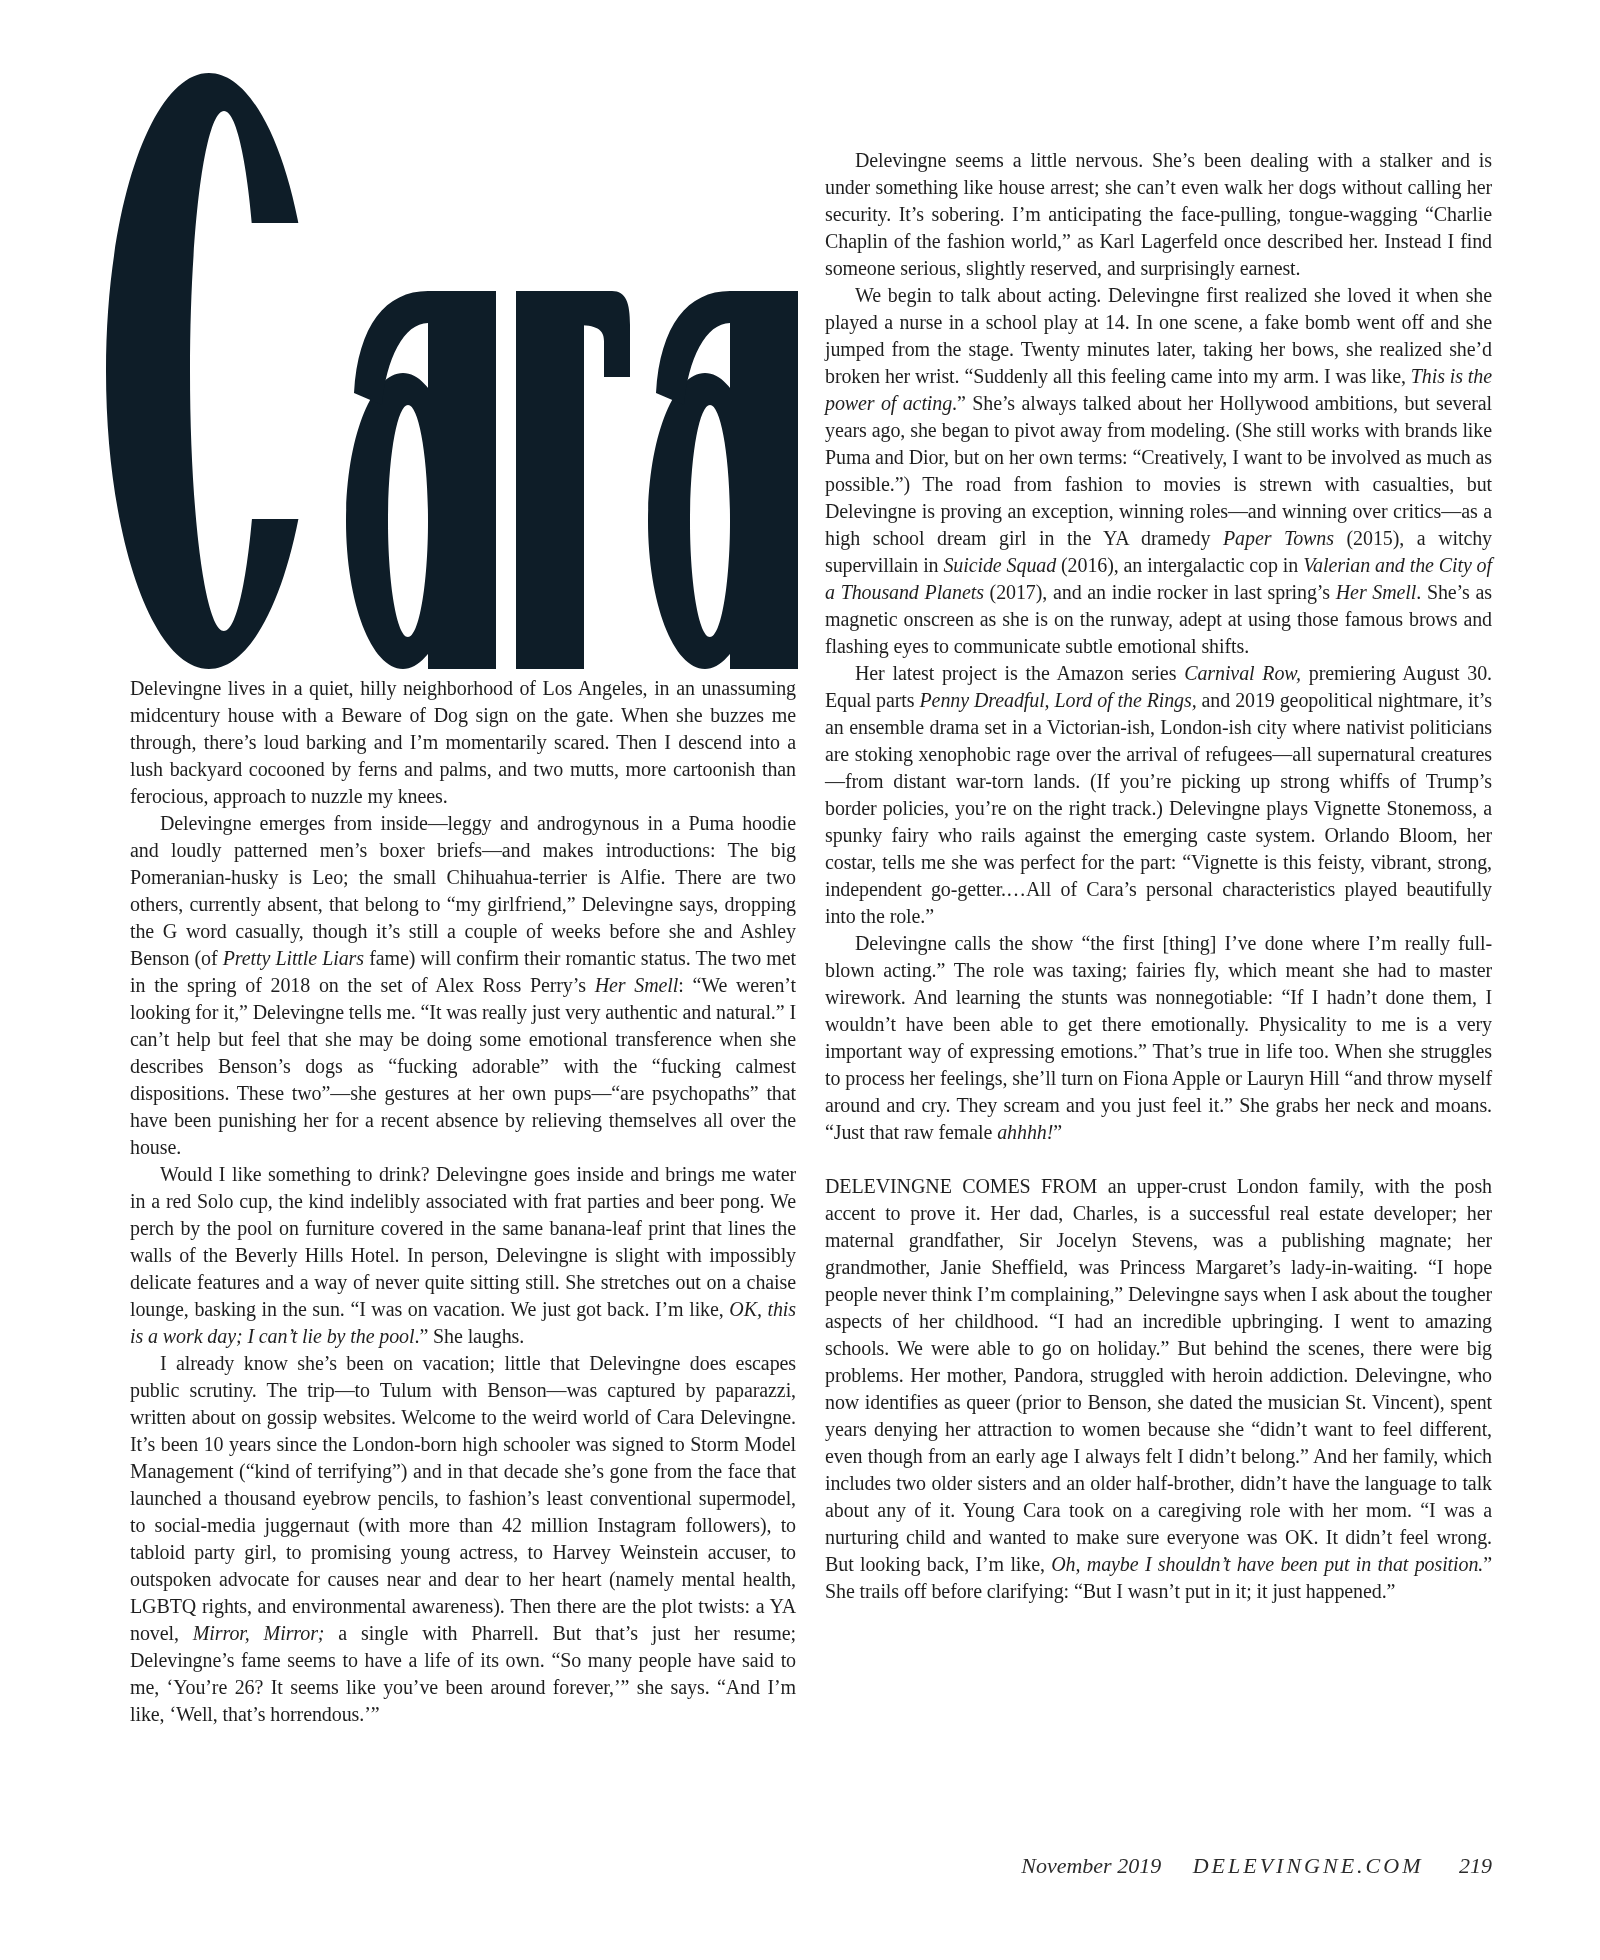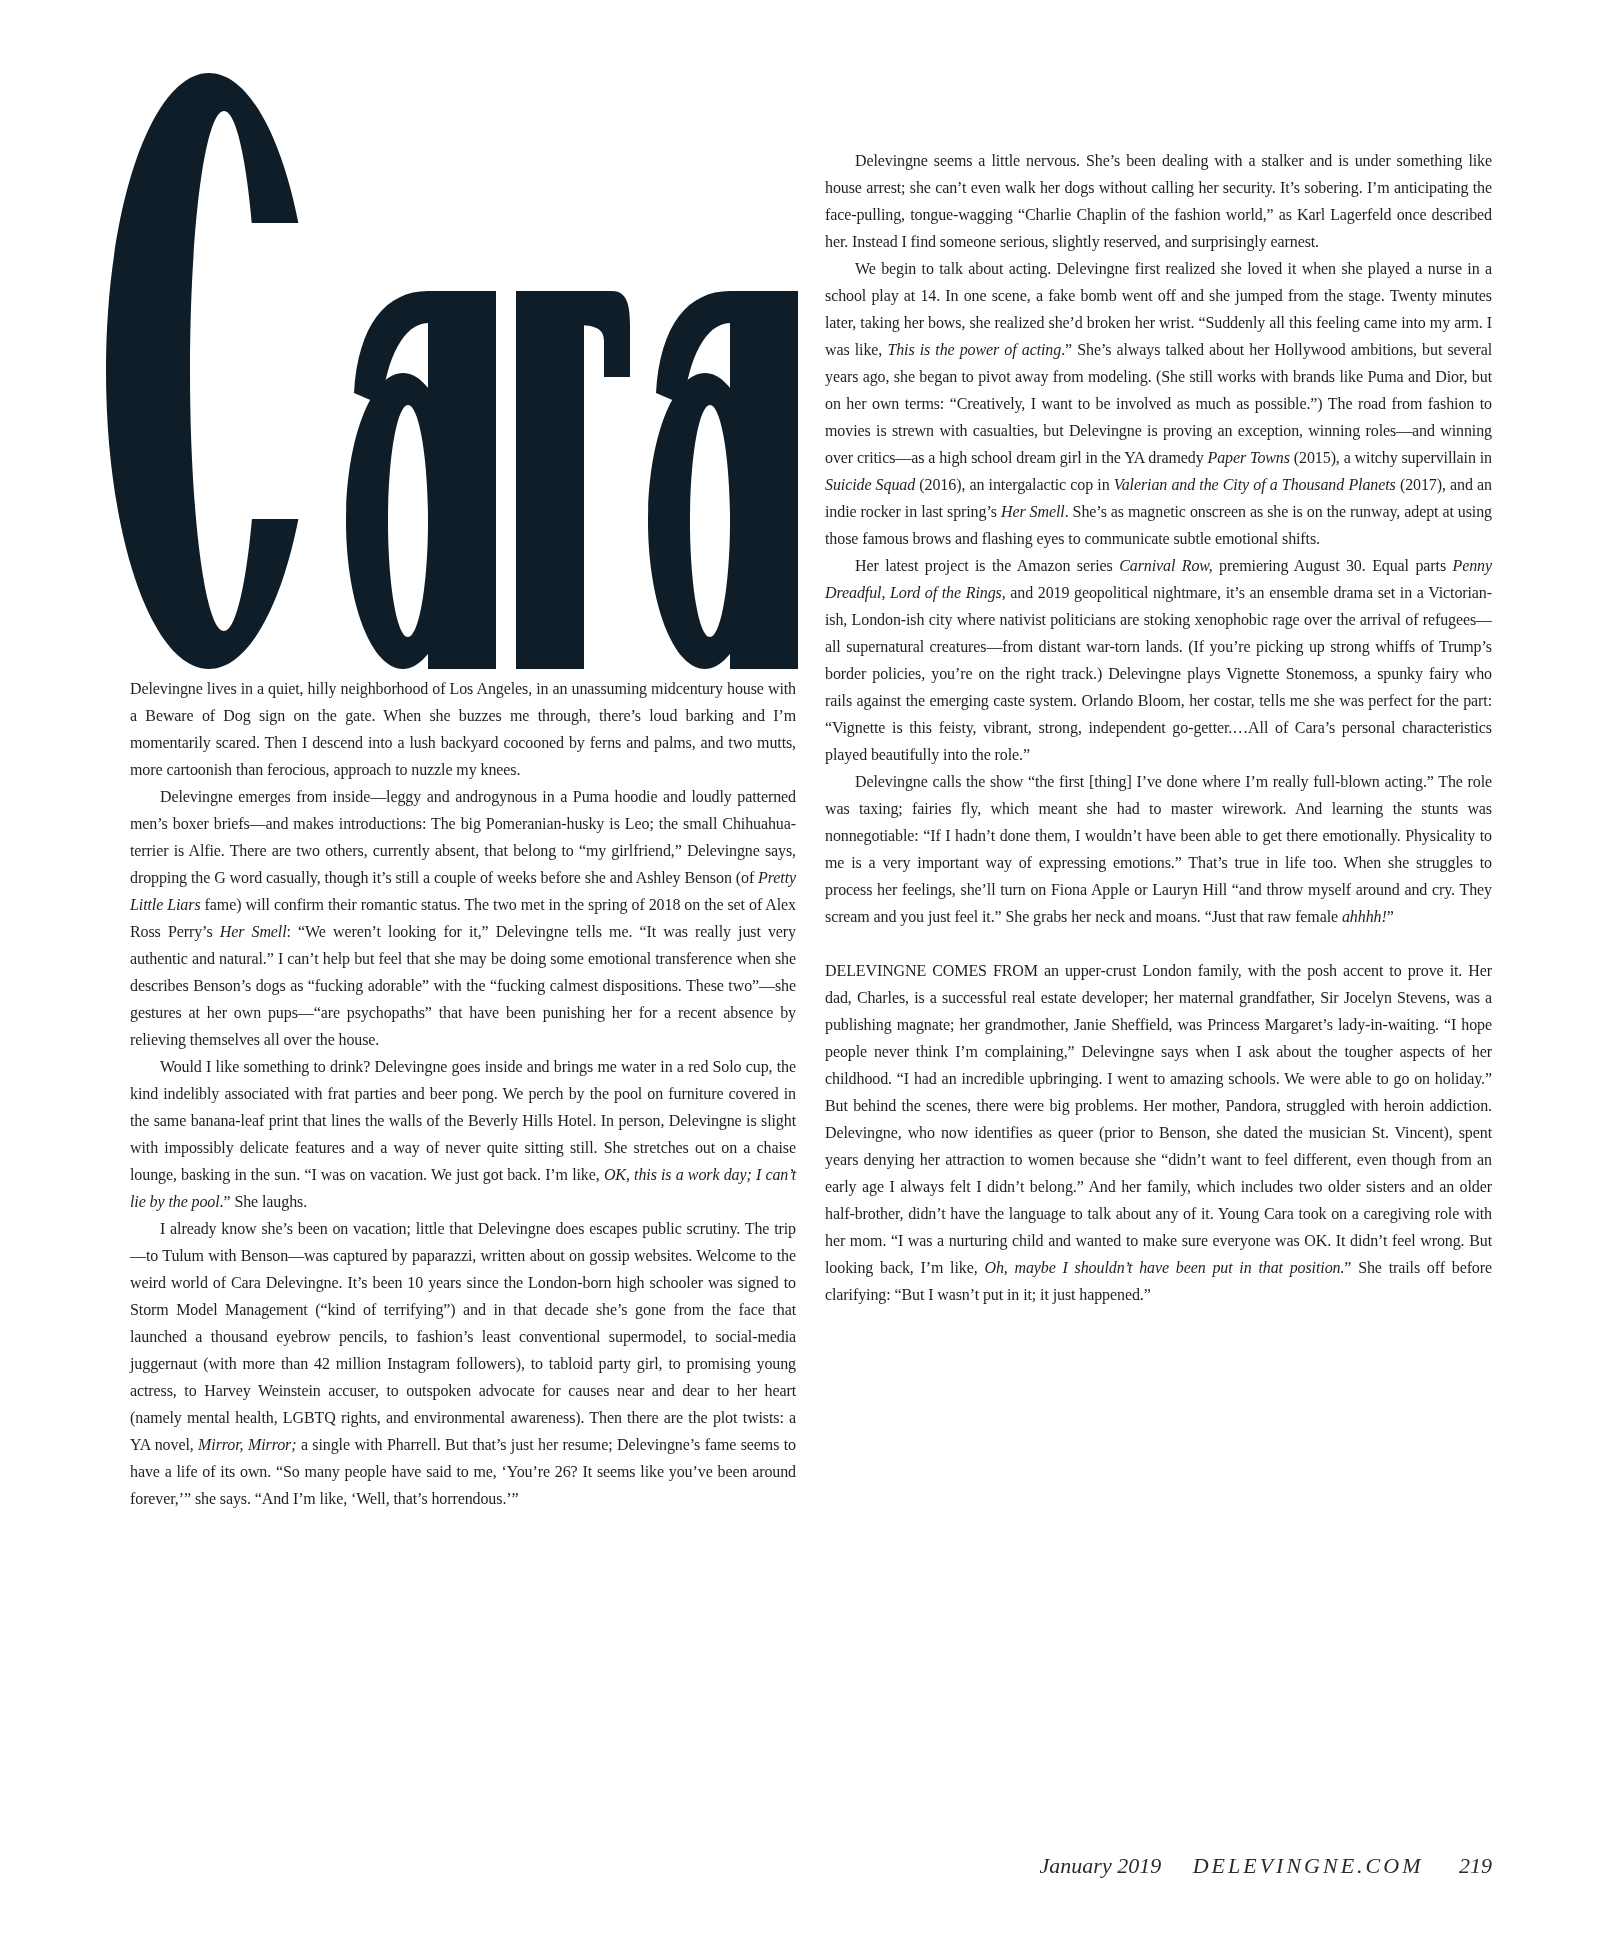--- a/index.html
+++ b/index.html
@@ -20,21 +20,21 @@
     position: absolute;
     left: 106px;
     top: 73px;
     width: 692px;
     height: 596px;
   }
   .headline svg { display: block; }
   .column {
     position: absolute;
     text-align: justify;
-    font-size: 16px;
+    font-size: 20px;
     line-height: 27px;
     letter-spacing: -0.1px;
     color: #1f1f1f;
     hyphens: auto;
     -webkit-hyphens: auto;
   }
   .column-left {
     left: 130px;
     top: 675px;
     width: 666px;
@@ -99,18 +99,18 @@
 
   <div class="column column-right">
       <p class="indent"><span>Delevingne seems a little nervous. She’s been dealing with a stalker and is under something like house arrest; she can’t even walk her dogs without calling her security. It’s sobering. I’m anticipating the face-pulling, tongue-wagging “Charlie Chaplin of the fashion world,” as Karl Lagerfeld once described her. Instead I find someone serious, slightly reserved, and surprisingly earnest.</span></p>
       <p class="indent"><span>We begin to talk about acting. Delevingne first realized she loved it when she played a nurse in a school play at 14. In one scene, a fake bomb went off and she jumped from the stage. Twenty minutes later, taking her bows, she realized she’d broken her wrist. “Suddenly all this feeling came into my arm. I was like, </span><em>This is the power of acting</em><span>.” She’s always talked about her Hollywood ambitions, but several years ago, she began to pivot away from modeling. (She still works with brands like Puma and Dior, but on her own terms: “Creatively, I want to be involved as much as possible.”) The road from fashion to movies is strewn with casualties, but Delevingne is proving an exception, winning roles—and winning over critics—as a high school dream girl in the YA dramedy </span><em>Paper Towns</em><span> (2015), a witchy supervillain in </span><em>Suicide Squad</em><span> (2016), an intergalactic cop in </span><em>Valerian and the City of a Thousand Planets</em><span> (2017), and an indie rocker in last spring’s </span><em>Her Smell</em><span>. She’s as magnetic onscreen as she is on the runway, adept at using those famous brows and flashing eyes to communicate subtle emotional shifts.</span></p>
       <p class="indent"><span>Her latest project is the Amazon series </span><em>Carnival Row,</em><span> premiering August 30. Equal parts </span><em>Penny Dreadful, Lord of the Rings,</em><span> and 2019 geopolitical nightmare, it’s an ensemble drama set in a Victorian-ish, London-ish city where nativist politicians are stoking xenophobic rage over the arrival of refugees—all supernatural creatures—from distant war-torn lands. (If you’re picking up strong whiffs of Trump’s border policies, you’re on the right track.) Delevingne plays Vignette Stonemoss, a spunky fairy who rails against the emerging caste system. Orlando Bloom, her costar, tells me she was perfect for the part: “Vignette is this feisty, vibrant, strong, independent go-getter.…All of Cara’s personal characteristics played beautifully into the role.”</span></p>
       <p class="indent"><span>Delevingne calls the show “the first [thing] I’ve done where I’m really full-blown acting.” The role was taxing; fairies fly, which meant she had to master wirework. And learning the stunts was nonnegotiable: “If I hadn’t done them, I wouldn’t have been able to get there emotionally. Physicality to me is a very important way of expressing emotions.” That’s true in life too. When she struggles to process her feelings, she’ll turn on Fiona Apple or Lauryn Hill “and throw myself around and cry. They scream and you just feel it.” She grabs her neck and moans. “Just that raw female </span><em>ahhhh!</em><span>”</span></p>
       <p class="space-before"><span>DELEVINGNE COMES FROM an upper-crust London family, with the posh accent to prove it. Her dad, Charles, is a successful real estate developer; her maternal grandfather, Sir Jocelyn Stevens, was a publishing magnate; her grandmother, Janie Sheffield, was Princess Margaret’s lady-in-waiting. “I hope people never think I’m complaining,” Delevingne says when I ask about the tougher aspects of her childhood. “I had an incredible upbringing. I went to amazing schools. We were able to go on holiday.” But behind the scenes, there were big problems. Her mother, Pandora, struggled with heroin addiction. Delevingne, who now identifies as queer (prior to Benson, she dated the musician St. Vincent), spent years denying her attraction to women because she “didn’t want to feel different, even though from an early age I always felt I didn’t belong.” And her family, which includes two older sisters and an older half-brother, didn’t have the language to talk about any of it. Young Cara took on a caregiving role with her mom. “I was a nurturing child and wanted to make sure everyone was OK. It didn’t feel wrong. But looking back, I’m like, </span><em>Oh, maybe I shouldn’t have been put in that position.</em><span>” She trails off before clarifying: “But I wasn’t put in it; it just happened.”</span></p>
     </div>
 
   <div class="footer">
-    <span class="issue">January 2019</span>
+    <span class="issue">November 2019</span>
     <span class="site">DELEVINGNE.COM</span>
     <span class="pagenum">219</span>
   </div>
 
 </div>
 
 </body></html>

